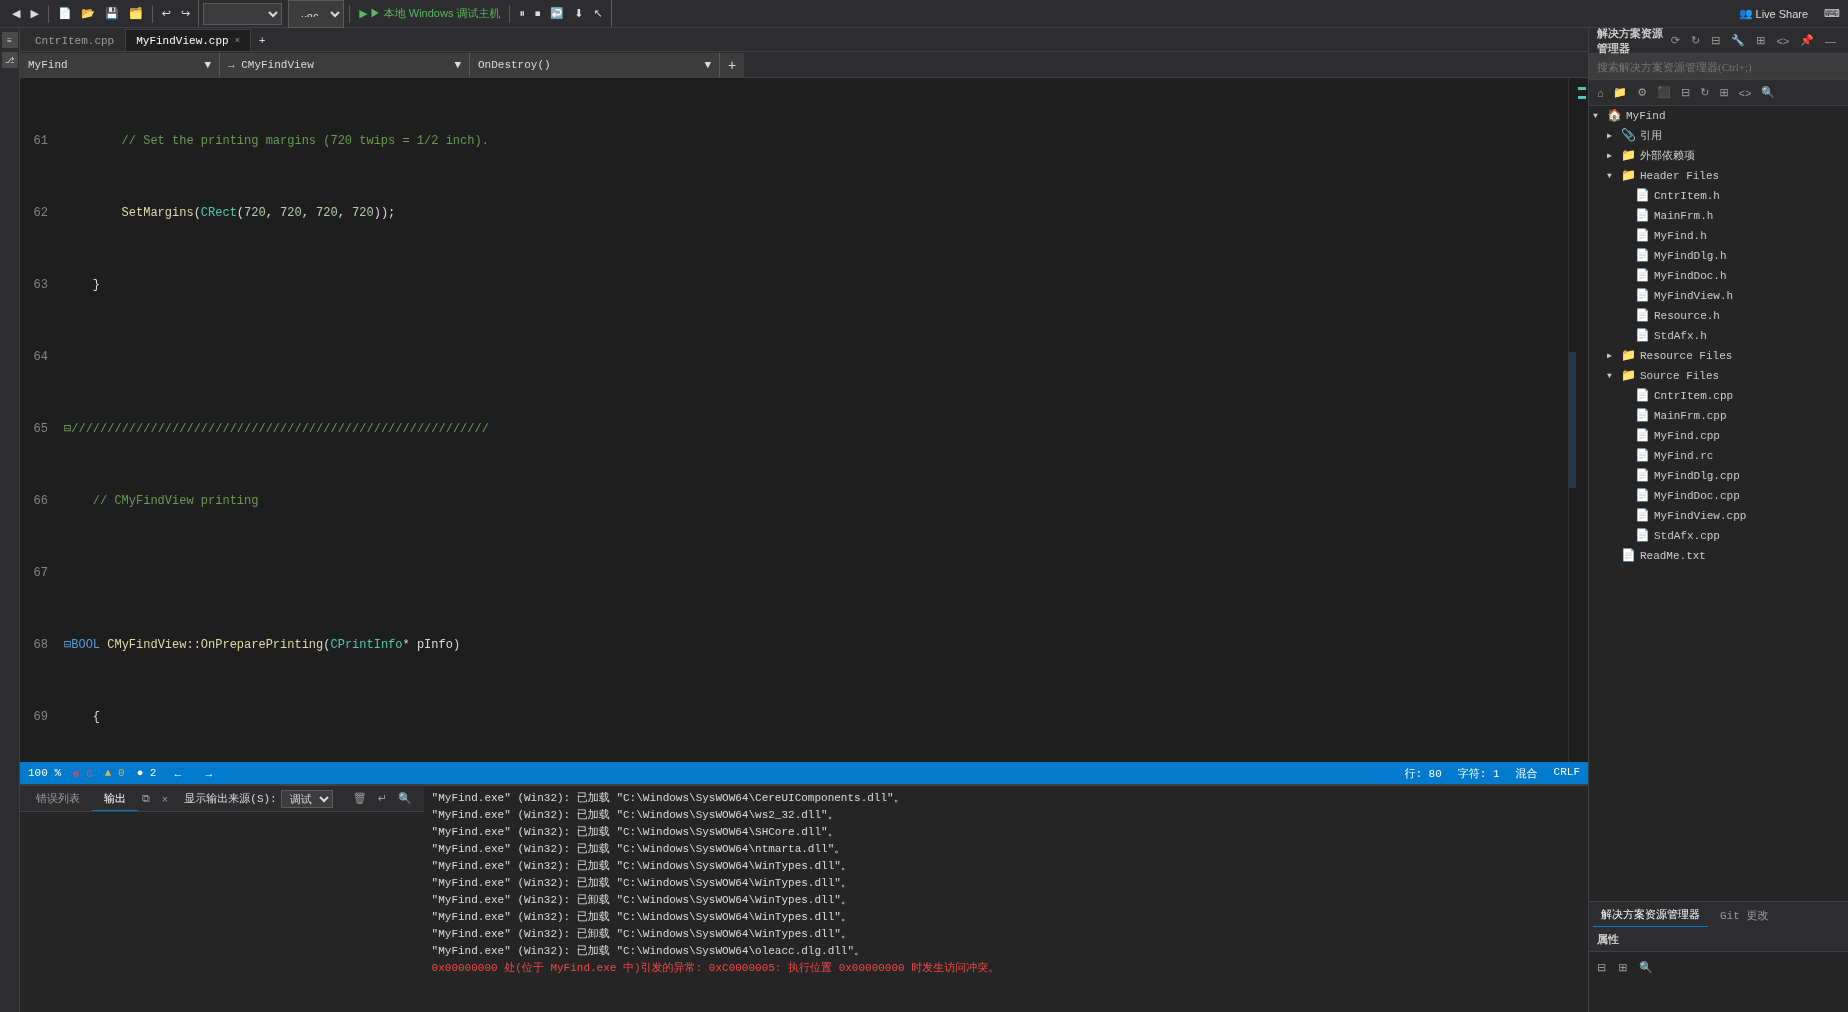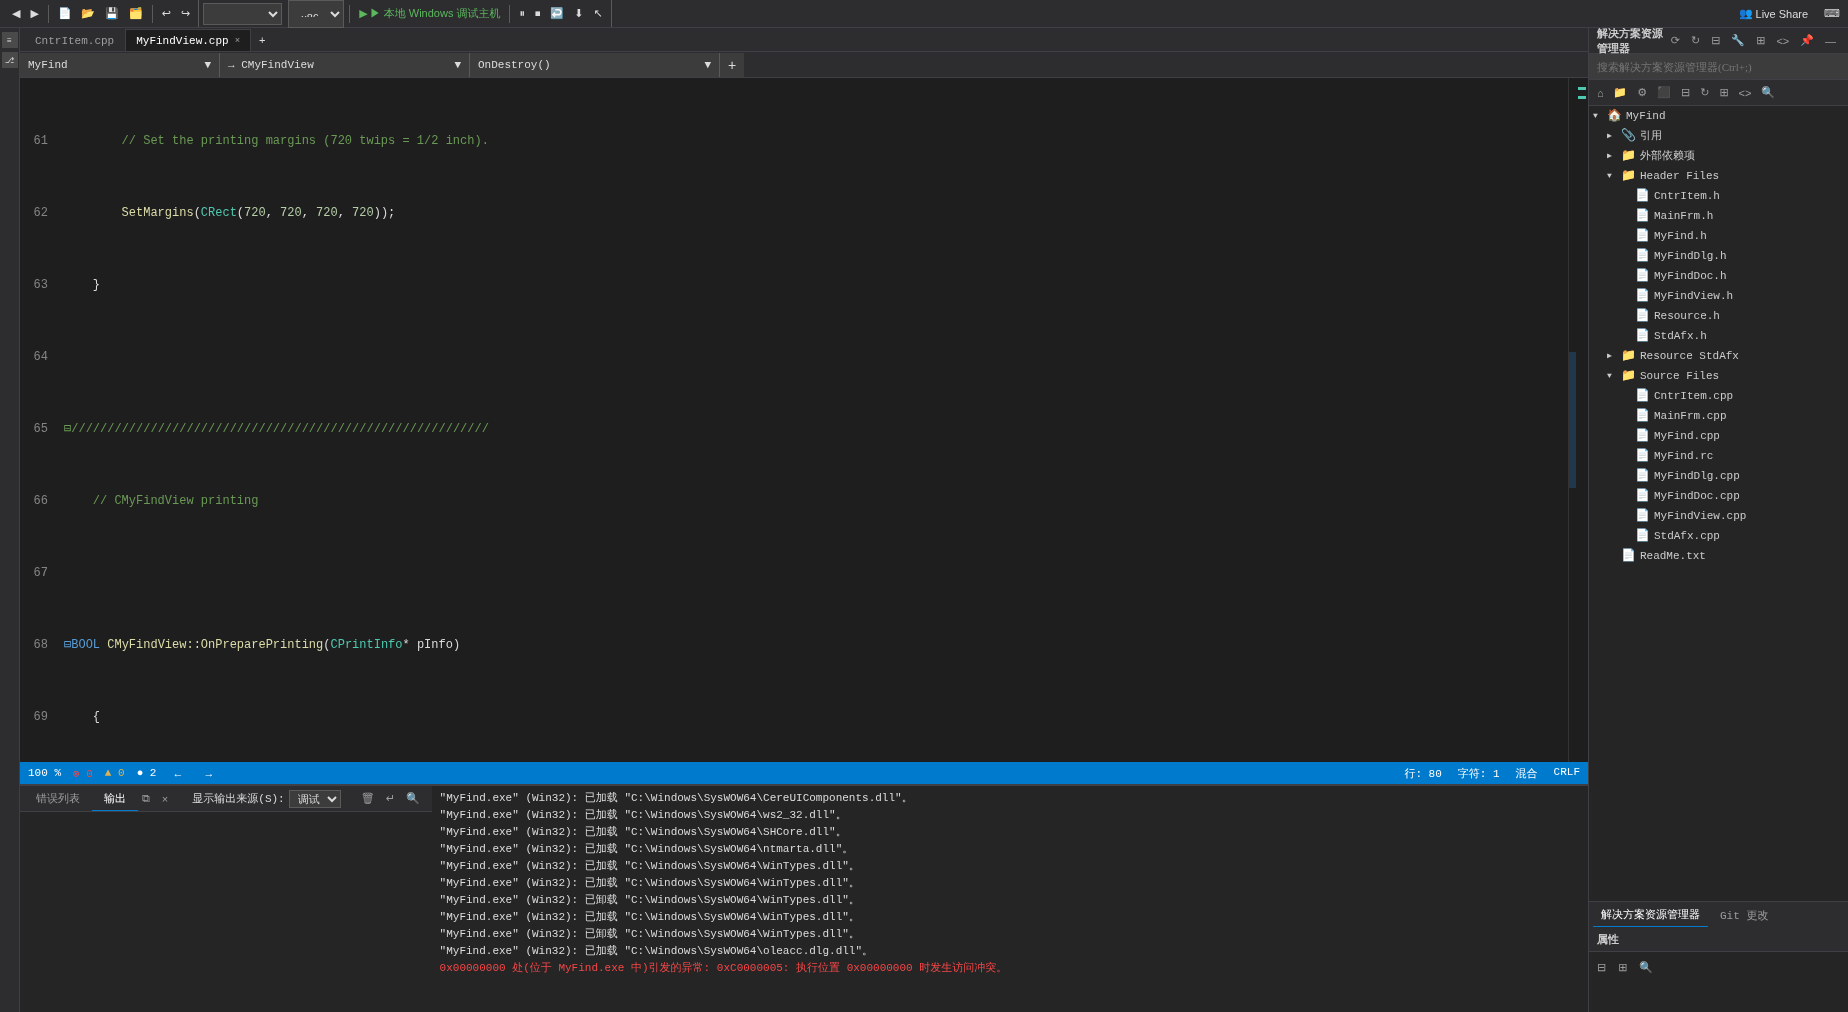--- a/index.html
+++ b/index.html
@@ -239,21 +239,20 @@
       gap: 8px;
       border-bottom: 1px solid #3f3f46;
       flex-shrink: 0;
     }
     .output-source-dropdown {
       display: flex;
       align-items: center;
       gap: 4px;
       font-size: 11px;
       color: #dcdcdc;
-      margin-left: 8px;
     }
     .output-source-select {
       background: #3c3c3c;
       border: 1px solid #5a5a5a;
       color: #dcdcdc;
       font-size: 11px;
       padding: 1px 4px;
     }
     .output-content {
       flex: 1;
@@ -762,21 +761,21 @@
         </div>
         <div class="tree-item" style="padding-left:32px;">
           <span class="tree-arrow"> </span>
           <span class="tree-icon">📄</span>
           <span class="tree-label">StdAfx.h</span>
         </div>
 
         <div class="tree-item" style="padding-left:18px;">
           <span class="tree-arrow">▶</span>
           <span class="tree-icon">📁</span>
-          <span class="tree-label">Resource StdAfx</span>
+          <span class="tree-label">Resource Files</span>
         </div>
 
         <div class="tree-item" style="padding-left:18px;">
           <span class="tree-arrow">▼</span>
           <span class="tree-icon">📁</span>
           <span class="tree-label">Source Files</span>
         </div>
 
         <div class="tree-item" style="padding-left:32px;">
           <span class="tree-arrow"> </span>

